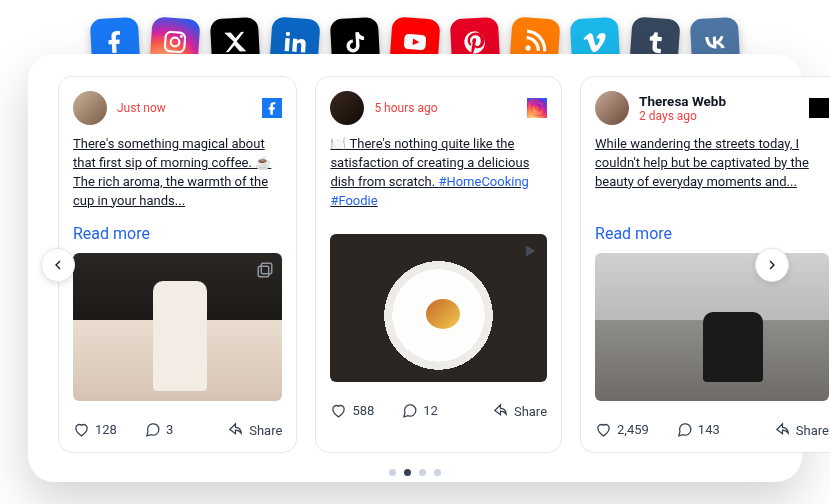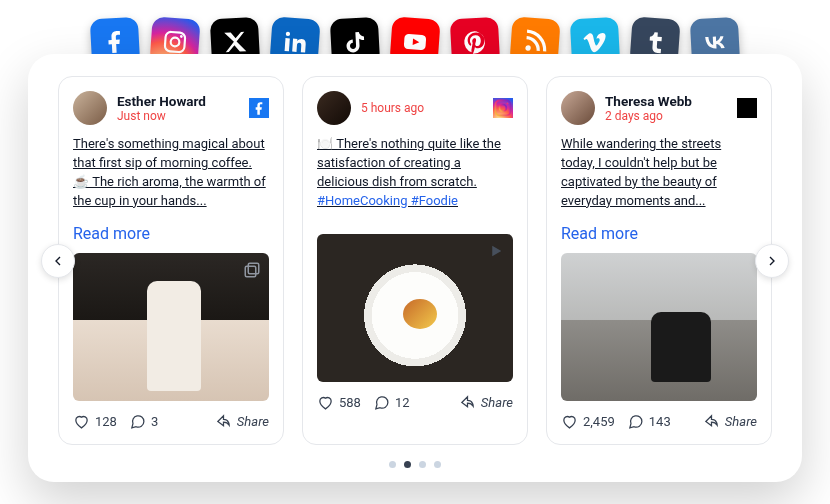--- a/index.html
+++ b/index.html
@@ -107,27 +107,27 @@
   .m2::after{content:"";position:absolute;left:44%;top:44%;width:34px;height:30px;background:linear-gradient(135deg,#c76a29,#f2c94c);border-radius:50%;}
   .m3 { background: linear-gradient(180deg,#cfd1d2 0%,#b9bab9 45%,#8f8d89 45%,#6f6c67 100%);}
   .m3::before{content:"";position:absolute;left:46%;top:40%;width:60px;height:70px;background:#1a1a1a;border-radius:10px 10px 4px 4px;}
   .media-badge{
     position:absolute; top:8px; right:8px; width:18px; height:18px;
     display:flex;align-items:center;justify-content:center;
   }
   .media-badge svg{fill:#fff;opacity:.9;width:18px;height:18px;}
   .media-badge.dark svg{fill:#374151;}
   .foot{
-    display:flex; align-items:center; gap:12px;
-    margin-top:12px; font-size:13px; color:#374151;
+    display:flex; align-items:center; gap:27px;
+    margin-top:20px; font-size:13px; color:#374151;
   }
   .foot .grow{flex:1;}
   .stat{display:flex;align-items:center;gap:5px;}
   .stat svg, .share svg{width:17px;height:17px;fill:none;stroke:#374151;stroke-width:1.8;}
-  .share{display:flex;align-items:center;gap:5px;cursor:pointer;font-style:italic;}
+  .share{display:flex;align-items:flex-end;gap:5px;cursor:pointer;}
   .navbtn{
     position:absolute; top:50%; transform:translateY(-50%);
     width:34px;height:34px;border-radius:50%;
     background:#fff;border:1px solid #e5e7eb;
     box-shadow:0 2px 6px rgba(0,0,0,0.12);
     display:flex;align-items:center;justify-content:center;
     cursor:pointer; z-index:5;
   }
   .navbtn.prev{left:-17px;}
   .navbtn.next{right:-17px;}
@@ -226,23 +226,20 @@
     <div class="navbtn next">
       <svg viewBox="0 0 24 24">
           <path d="M9 6l6 6-6 6"></path>
         </svg>
     </div>
 
     <div class="card">
       <div class="card-head">
         <div class="avatar"></div>
         <div class="who">
-          <div class="name-row">
-              <span class="name">Esther Howard</span>
-            </div>
           <div class="time">Just now</div>
         </div>
         <div class="net fb"><svg viewBox="0 0 24 24">
               <circle cx="12" cy="12" r="11" fill="#1877F2"></circle>
               <path d="M13 20v-6h2l.4-3H13V9c0-.9.2-1.5 1.5-1.5H16V5h-2.2C11.4 5 10 6.3 10 9v2H8v3h2v6h3z" fill="#fff"></path>
             </svg></div>
       </div>
       <div class="body"><span>There's something magical about that first sip of morning coffee. ☕ The rich aroma, the warmth of the cup in your hands...</span></div>
       <span class="readmore">Read more</span>
       <div class="media m1">

